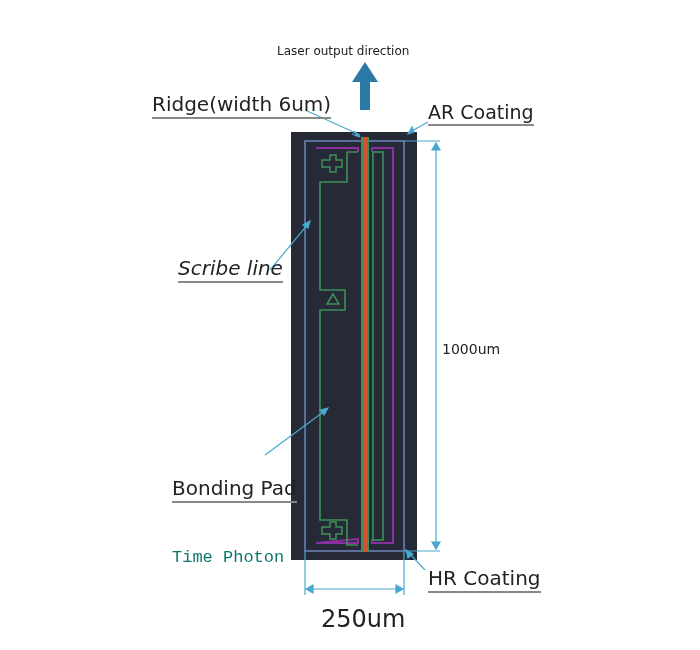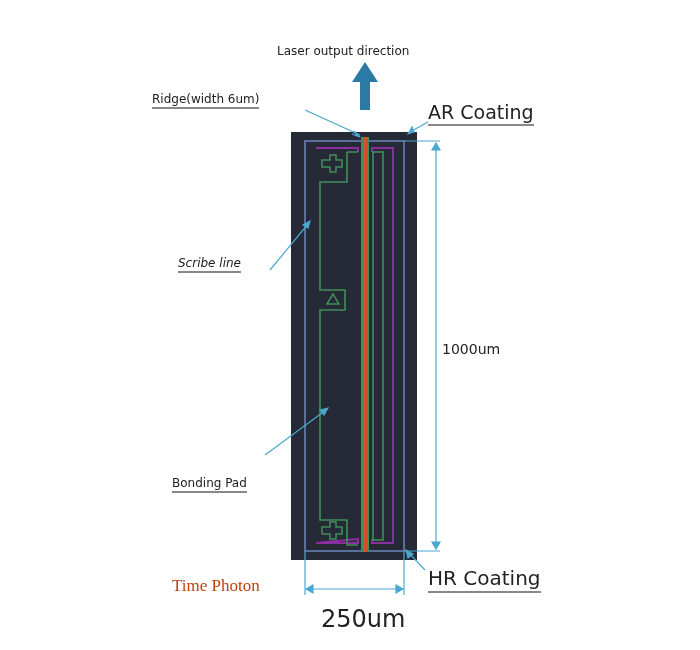--- a/index.html
+++ b/index.html
@@ -1,20 +1,20 @@
 <!DOCTYPE html>
 <html><head>
 <meta charset="utf-8">
 <style>
   html,body{margin:0;padding:0;background:#ffffff;}
   body{width:700px;height:650px;position:relative;overflow:hidden;font-family:"DejaVu Sans",sans-serif;}
-  .lbl{position:absolute;color:#222;font-size:12px;white-space:nowrap;}
+  .lbl{position:absolute;color:#222;font-size:20px;white-space:nowrap;}
   .ul{border-bottom:2px solid #888;padding-bottom:1px;}
   svg{position:absolute;left:0;top:0;}
-  .serif{font-family:Liberation Serif, serif;font-size:17px;color:#c2410c;margin-top:28px;}
+  .serif{font-family:Liberation Mono, monospace;font-size:17px;color:#0f766e;}
 </style>
 </head>
 <body>
 
 <svg width="700" height="650">
 
   <g>
     <rect x="360" y="80" width="10" height="30" fill="#2b7aa6"></rect>
     <polygon points="352,82 365,62 378,82" fill="#2b7aa6"></polygon>
   </g>

